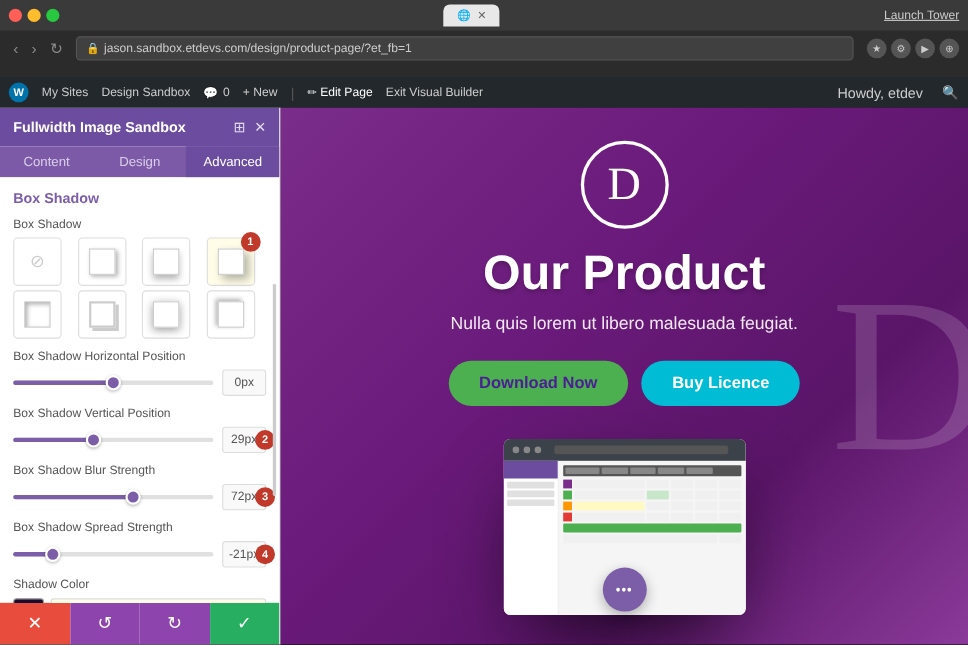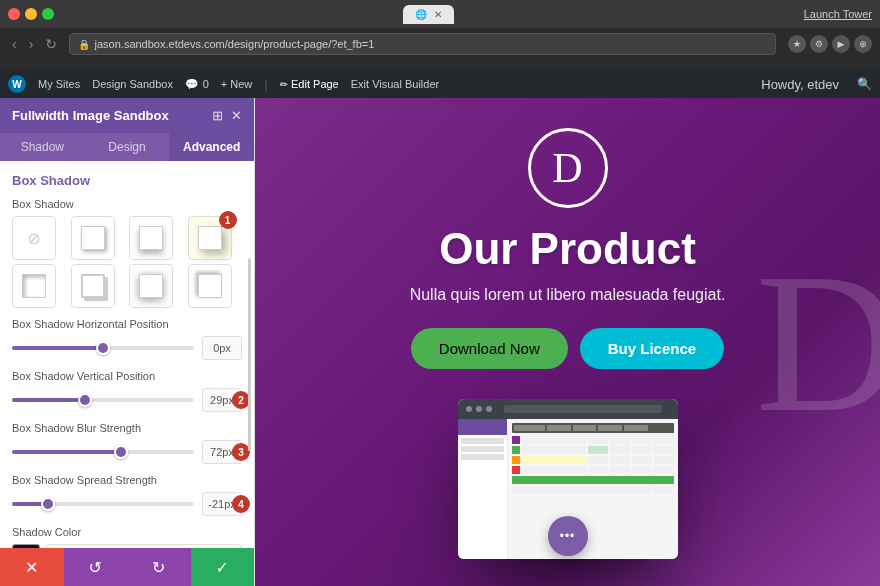--- a/index.html
+++ b/index.html
@@ -40,21 +40,21 @@
 
     
     .sidebar { width: 255px; background: #fff; border-right: 1px solid #ddd; display: flex; flex-direction: column; height: 100%; overflow: hidden; }
     .sidebar-header { background: #6b4c9e; padding: 10px 12px; display: flex; align-items: center; justify-content: space-between; }
     .sidebar-title { color: white; font-size: 13px; font-weight: 600; }
     .sidebar-header-icons { display: flex; gap: 8px; }
     .sidebar-header-icon { color: rgba(255,255,255,0.8); font-size: 13px; cursor: pointer; }
 
     .sidebar-tabs { display: flex; background: #7c5aa8; }
     .sidebar-tab { flex: 1; text-align: center; padding: 7px 4px; font-size: 12px; cursor: pointer; color: rgba(255,255,255,0.7); }
-    .sidebar-tab.active { background: #6b4c9e; color: white; font-weight: 700; }
+    .sidebar-tab.active { background: #6b4c9e; color: white; font-weight: 400; }
 
     .sidebar-content { flex: 1; overflow-y: auto; padding: 12px; }
     .section-title { font-size: 13px; color: #7b5ea7; font-weight: 600; margin-bottom: 10px; }
     .field-label { font-size: 11px; color: #555; margin-bottom: 6px; margin-top: 10px; font-weight: 500; }
     .shadow-option { width: 44px; height: 44px; border: 1px solid #ddd; border-radius: 4px; display: flex; align-items: center; justify-content: center; cursor: pointer; background: #fff; position: relative; }
     .shadow-option.highlighted { background: #fffde7; border: 1px solid #ddd; }
 
     
     .no-shadow-icon { color: #ccc; font-size: 16px; }
     .shadow-box-1 { width: 24px; height: 24px; background: #fff; border: 1px solid #ccc; box-shadow: 2px 2px 4px rgba(0,0,0,0.3); }
@@ -88,21 +88,21 @@
 
     
     .canvas { flex: 1; background: linear-gradient(135deg, #7b2d8b 0%, #6a1a7a 40%, #5a1568 70%, #8b3a9a 100%); position: relative; overflow: hidden; display: flex; flex-direction: column; align-items: center; justify-content: flex-start; padding-top: 30px; }
 
     
     .product-logo { width: 80px; height: 80px; border: 3px solid white; border-radius: 50%; display: flex; align-items: center; justify-content: center; margin-bottom: 16px; }
     .product-logo-letter { color: white; font-size: 42px; font-weight: 300; font-family: Georgia, serif; }
     .product-title { color: white; font-size: 44px; font-weight: 700; margin-bottom: 12px; text-shadow: 0 2px 4px rgba(0,0,0,0.2); }
     .product-subtitle { color: rgba(255,255,255,0.9); font-size: 16px; margin-bottom: 24px; }
     .cta-buttons { display: flex; gap: 12px; margin-bottom: 30px; }
-    .btn-download { background: #4caf50; color: #000000; border: none; border-radius: 25px; padding: 12px 28px; font-size: 15px; font-weight: 400; cursor: pointer; }
+    .btn-download { background: #4caf50; color: #4c1d95; border: none; border-radius: 25px; padding: 12px 28px; font-size: 15px; font-weight: 700; cursor: pointer; }
     .btn-licence { background: #00bcd4; color: white; border: none; border-radius: 25px; padding: 0 28px; font-size: 15px; font-weight: 600; cursor: pointer; }
 
     
     .screenshot-preview { background: white; border-radius: 6px; width: 220px; height: 160px; overflow: hidden; box-shadow: 0 8px 24px rgba(0,0,0,0.3); position: relative; }
     .preview-header { background: #3c4249; height: 20px; display: flex; align-items: center; padding: 0 8px; gap: 4px; }
     .preview-dot { width: 6px; height: 6px; border-radius: 50%; background: #888; }
     .preview-content { display: flex; height: calc(100% - 20px); }
     .preview-sidebar-mini { width: 50px; background: #fff; border-right: 1px solid #eee; }
     .preview-sidebar-header { background: #6b4c9e; height: 16px; }
     .preview-main { flex: 1; background: #f5f5f5; padding: 4px; }
@@ -187,21 +187,21 @@
     <div class="sidebar-header">
       <span class="sidebar-title">Fullwidth Image Sandbox</span>
       <div class="sidebar-header-icons">
         <span class="sidebar-header-icon">⊞</span>
         <span class="sidebar-header-icon">✕</span>
       </div>
     </div>
 
     <div class="sidebar-tabs">
       <div class="sidebar-tab">
-        <span>Shadow</span>
+        <span>Content</span>
       </div>
       <div class="sidebar-tab">
         <span>Design</span>
       </div>
       <div class="sidebar-tab active">
         <span>Advanced</span>
       </div>
     </div>
 
     <div class="sidebar-content" style="position:relative;">

